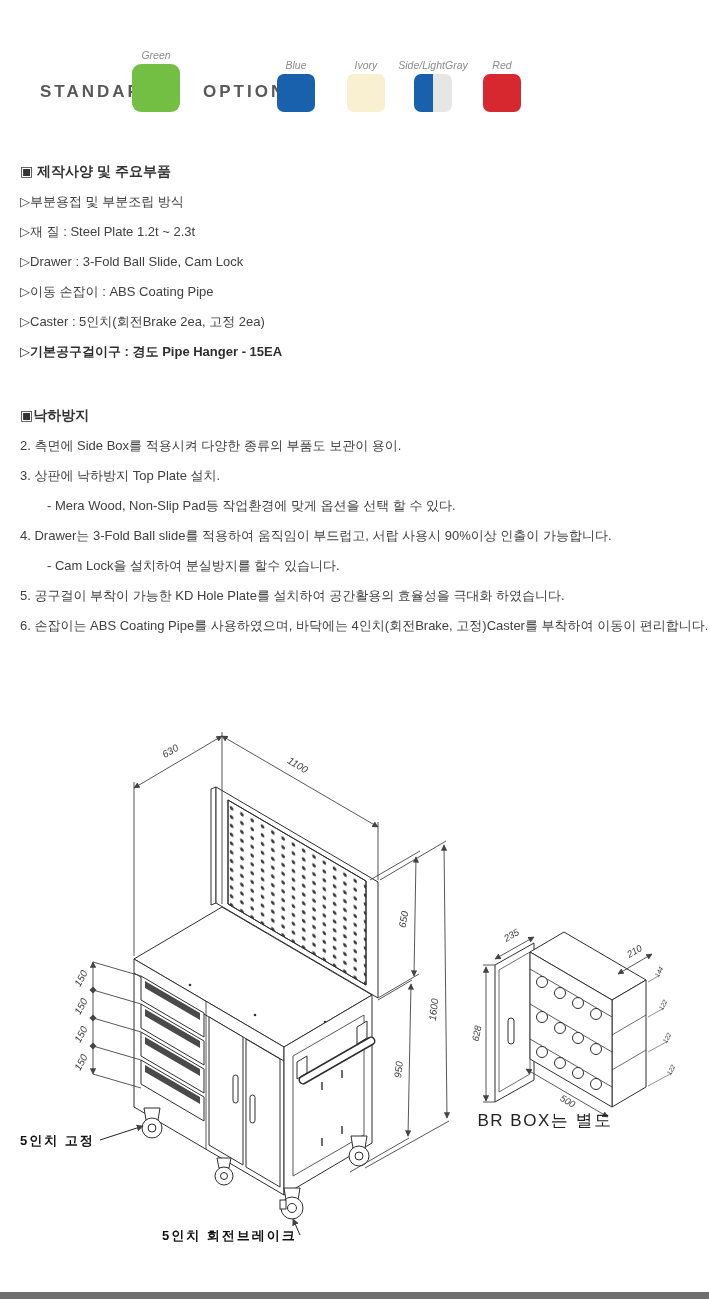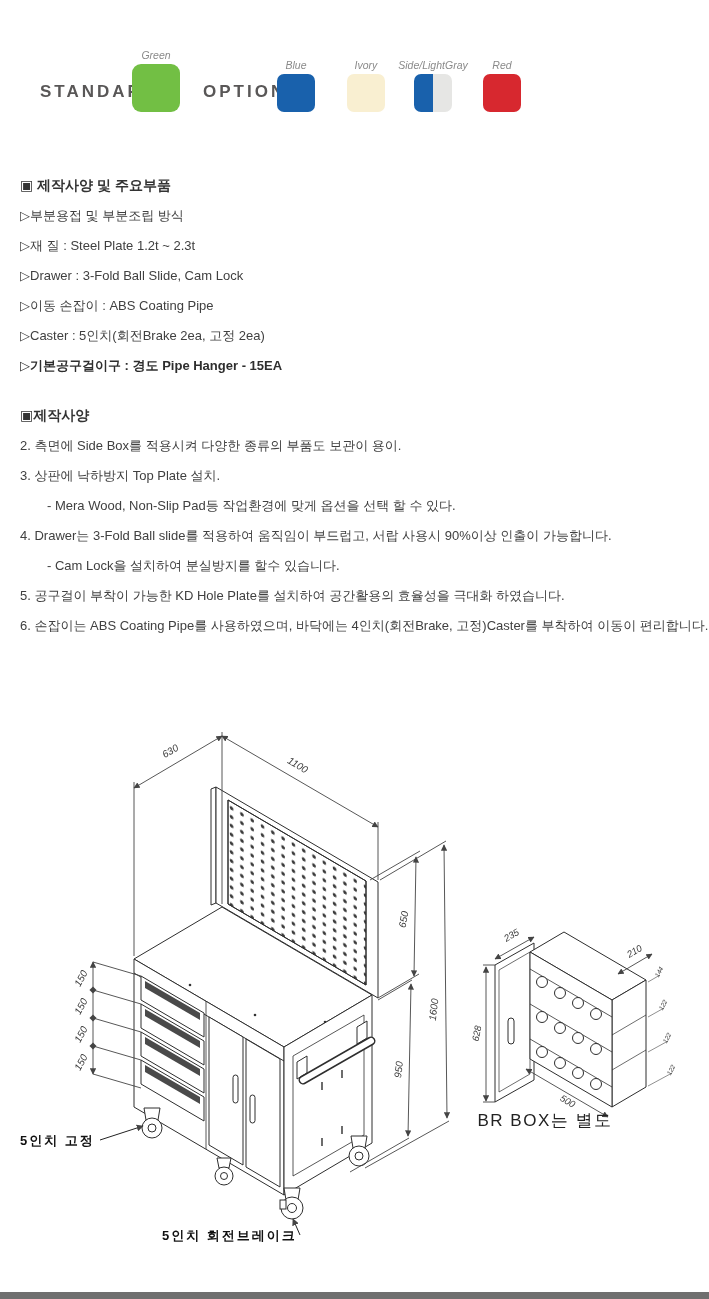--- a/index.html
+++ b/index.html
@@ -16,21 +16,21 @@
   .swatch.big{width:48px;height:48px;border-radius:9px;}
   .swatch.sm{width:38px;height:38px;}
   .half{width:50%;height:100%;}
   .wrap-green{left:132px;top:64px;}
   .wrap-blue{left:277px;top:74px;}
   .wrap-ivory{left:347px;top:74px;}
   .wrap-bluegray{left:414px;top:74px;}
   .wrap-red{left:483px;top:74px;}
   
   .txt-section{position:absolute;left:20px;}
-  .sec-specs{top:177px;}
+  .sec-specs{top:163px;}
   .sec-feat{top:407px;}
   .sec-title{font-size:14px;font-weight:700;color:#333;margin:0 0 14px 0;}
   .sec-item{font-size:13px;color:#404040;margin:4px 0 17px 0;line-height:1;}
   .sec-item.bold{font-weight:700;color:#2e2e2e;}
   .sec-item.indent{padding-left:27px;}
   
   #drawing{position:absolute;left:0;top:730px;}
   
   #footer-bar{position:absolute;left:0;top:1292px;width:709px;height:7px;background:#6f6f6f;}
 </style>
@@ -77,21 +77,21 @@
     <p class="sec-title">▣ 제작사양 및 주요부품</p>
     <p class="sec-item">▷부분용접 및 부분조립 방식</p>
     <p class="sec-item">▷재 질 : Steel Plate 1.2t ~ 2.3t</p>
     <p class="sec-item">▷Drawer : 3-Fold Ball Slide, Cam Lock</p>
     <p class="sec-item">▷이동 손잡이 : ABS Coating Pipe</p>
     <p class="sec-item">▷Caster : 5인치(회전Brake 2ea, 고정 2ea)</p>
     <p class="sec-item bold">▷기본공구걸이구 : 경도 Pipe Hanger - 15EA</p>
   </div>
 
   <div class="txt-section sec-feat">
-    <p class="sec-title">▣제작사양</p>
+    <p class="sec-title">▣낙하방지</p>
     <p class="sec-item">2. 측면에 Side Box를 적용시켜 다양한 종류의 부품도 보관이 용이.</p>
     <p class="sec-item">3. 상판에 낙하방지 Top Plate 설치.</p>
     <p class="sec-item indent">- Mera Wood, Non-Slip Pad등 작업환경에 맞게 옵션을 선택 할 수 있다.</p>
     <p class="sec-item">4. Drawer는 3-Fold Ball slide를 적용하여 움직임이 부드럽고, 서랍 사용시 90%이상 인출이 가능합니다.</p>
     <p class="sec-item indent">- Cam Lock을 설치하여 분실방지를 할수 있습니다.</p>
     <p class="sec-item">5. 공구걸이 부착이 가능한 KD Hole Plate를 설치하여 공간활용의 효율성을 극대화 하였습니다.</p>
     <p class="sec-item">6. 손잡이는 ABS Coating Pipe를 사용하였으며, 바닥에는 4인치(회전Brake, 고정)Caster를 부착하여 이동이 편리합니다.</p>
   </div>
 
   <svg id="drawing" width="709" height="545" viewBox="0 0 709 545">

